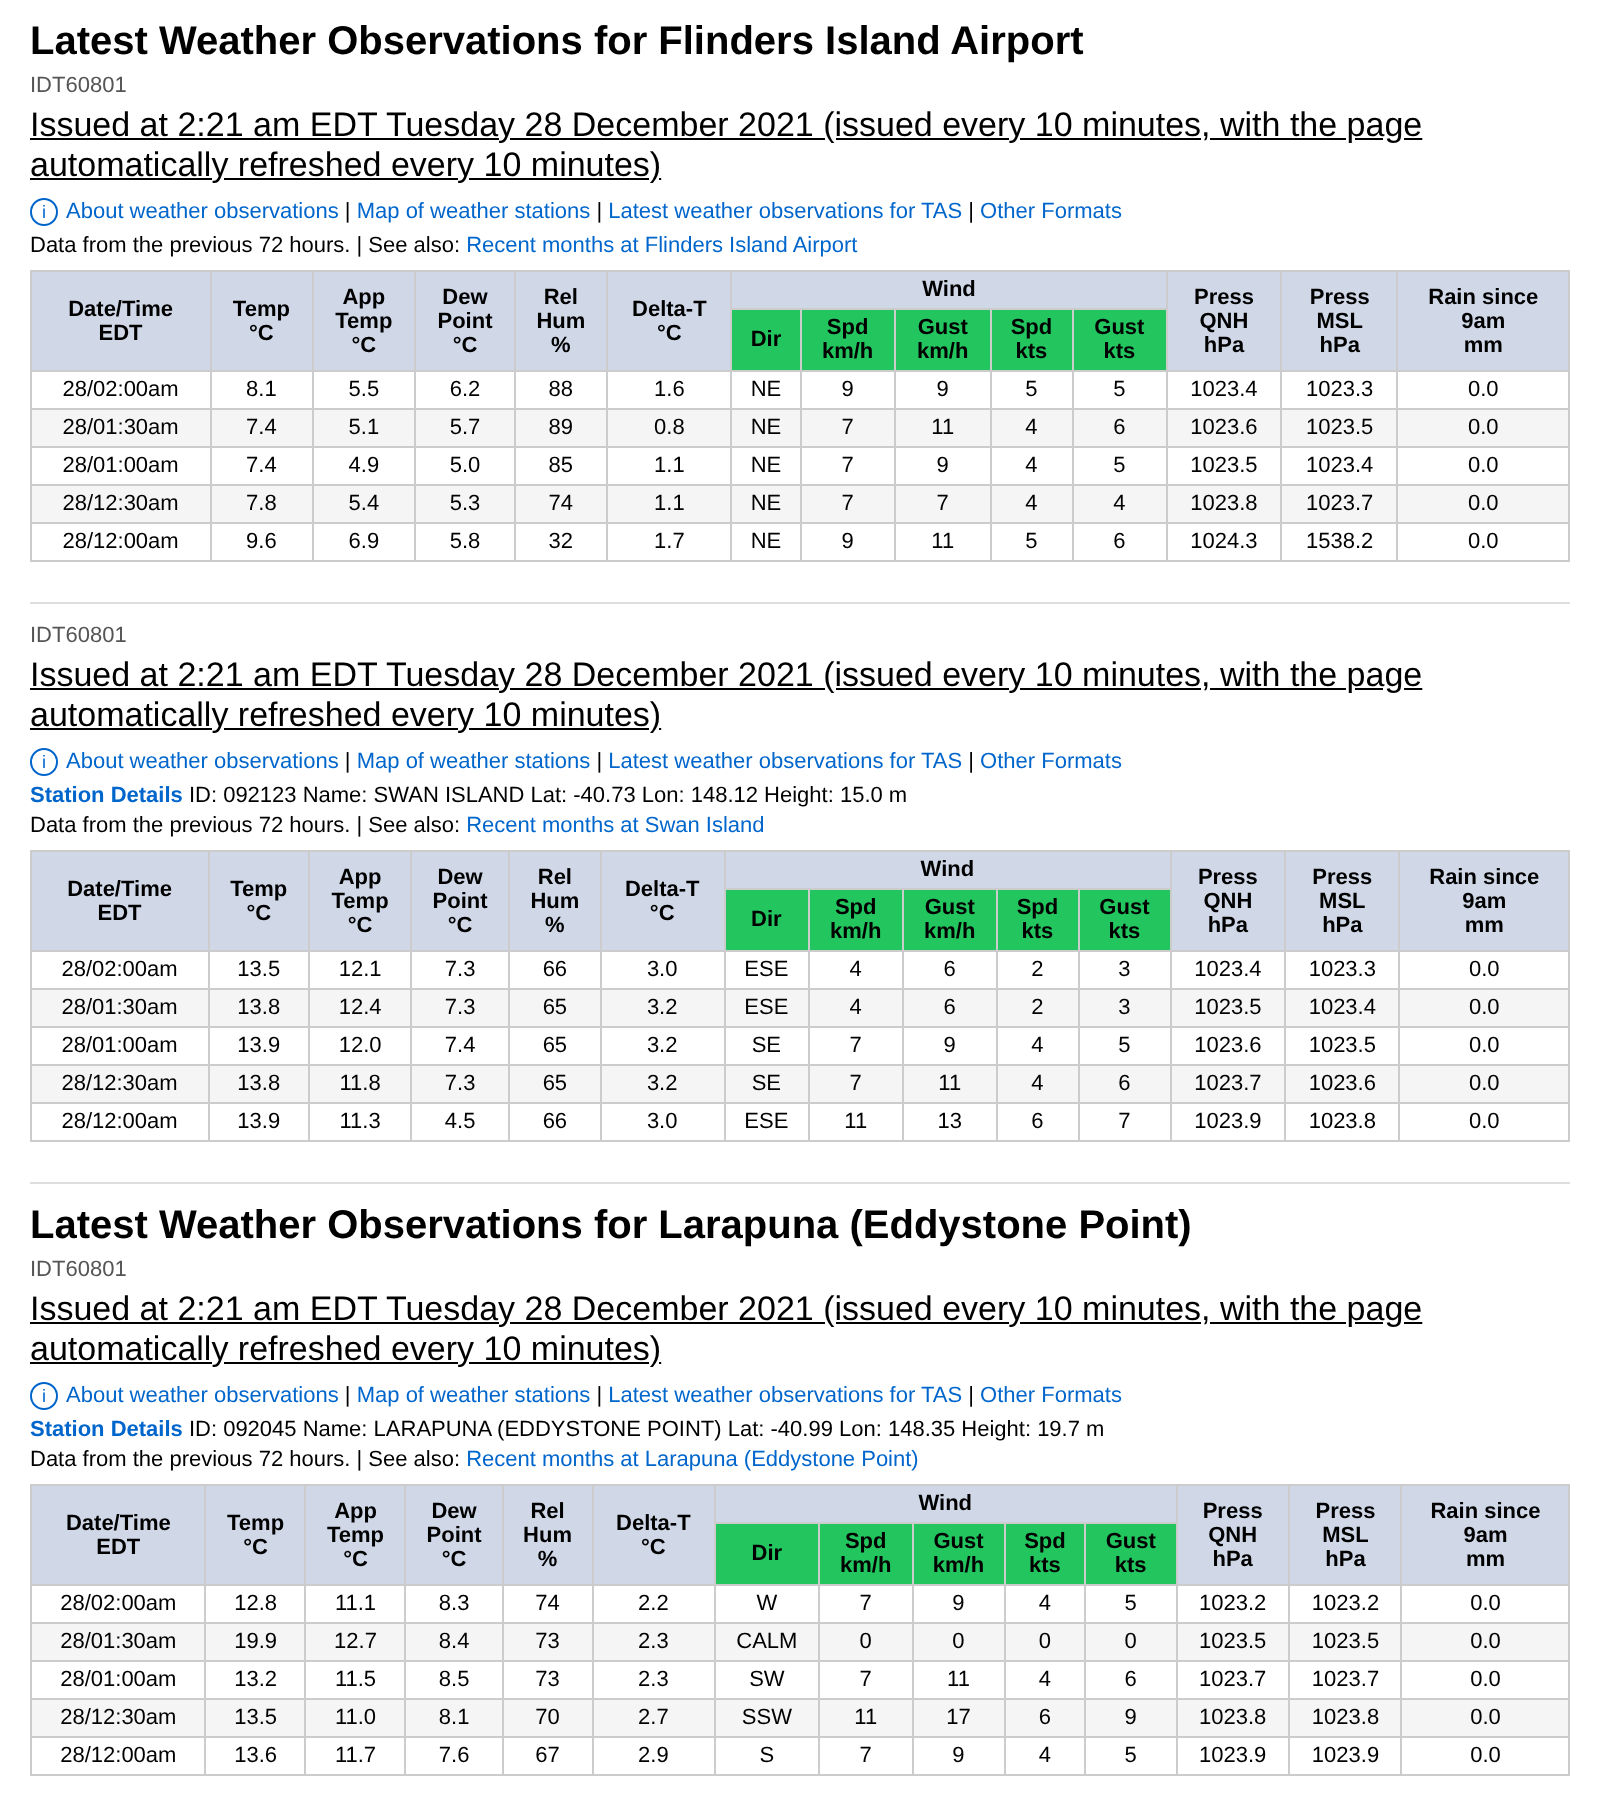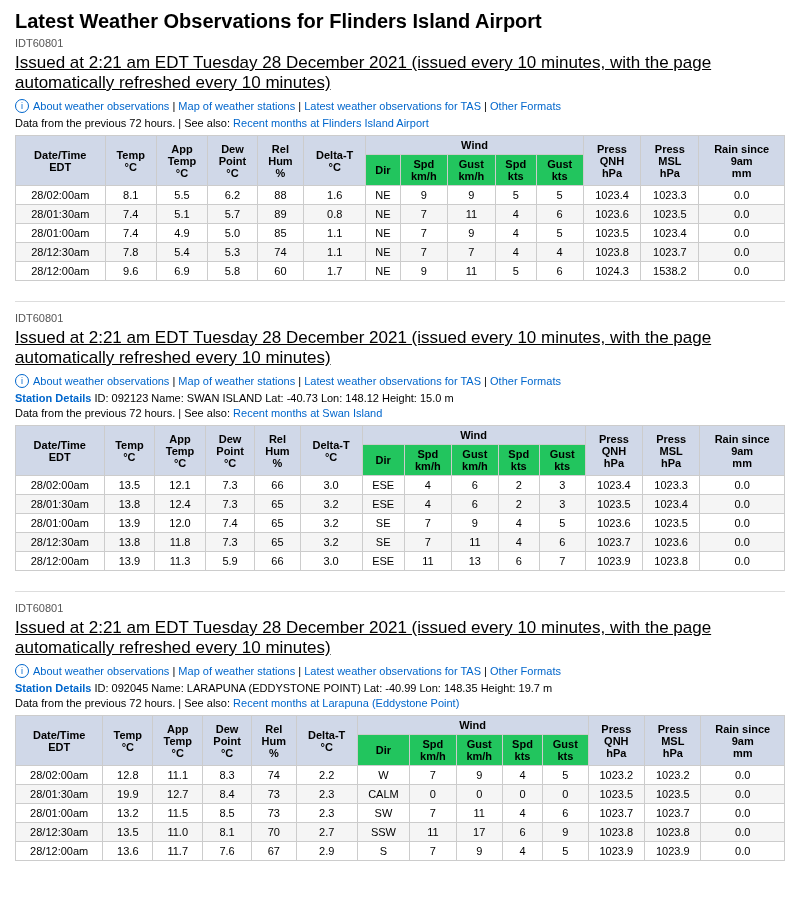--- a/index.html
+++ b/index.html
@@ -215,21 +215,21 @@
             <td>4</td>
             <td>1023.8</td>
             <td>1023.7</td>
             <td>0.0</td>
           </tr>
           <tr>
             <td>28/12:00am</td>
             <td>9.6</td>
             <td>6.9</td>
             <td>5.8</td>
-            <td>60</td>
+            <td>32</td>
             <td>1.7</td>
             <td>NE</td>
             <td>9</td>
             <td>11</td>
             <td>5</td>
             <td>6</td>
             <td>1024.3</td>
             <td>1538.2</td>
             <td>0.0</td>
           </tr>
@@ -349,37 +349,38 @@
             <td>4</td>
             <td>6</td>
             <td>1023.7</td>
             <td>1023.6</td>
             <td>0.0</td>
           </tr>
           <tr>
             <td>28/12:00am</td>
             <td>13.9</td>
             <td>11.3</td>
-            <td>5.9</td>
+            <td>4.5</td>
             <td>66</td>
             <td>3.0</td>
             <td>ESE</td>
             <td>11</td>
             <td>13</td>
             <td>6</td>
             <td>7</td>
             <td>1023.9</td>
             <td>1023.8</td>
             <td>0.0</td>
           </tr>
         </tbody>
       </table>
     </div>
     <hr class="section-divider">
     <div class="station-section">
+      <h1>Latest Weather Observations for Larapuna (Eddystone Point)</h1>
       <div class="station-id">IDT60801</div>
       <div class="issued-text">Issued at 2:21 am EDT Tuesday 28 December 2021 (issued every 10 minutes, with the page automatically refreshed every 10 minutes)</div>
       <div class="info-row">
         <span class="info-icon">i</span>
         <span class="info-links"><a href="#">About weather observations</a><span> | </span><a href="#">Map of weather stations</a><span> | </span><a href="#">Latest weather observations for TAS</a><span> | </span><a href="#">Other Formats</a></span>
       </div>
       <div class="station-details"><strong>Station Details</strong> ID: 092045  Name: LARAPUNA (EDDYSTONE POINT)  Lat: -40.99  Lon: 148.35  Height: 19.7 m</div>
       <div class="data-note">Data from the previous 72 hours. | See also: <a href="#">Recent months at Larapuna (Eddystone Point)</a></div>
       <table>
         <thead>

